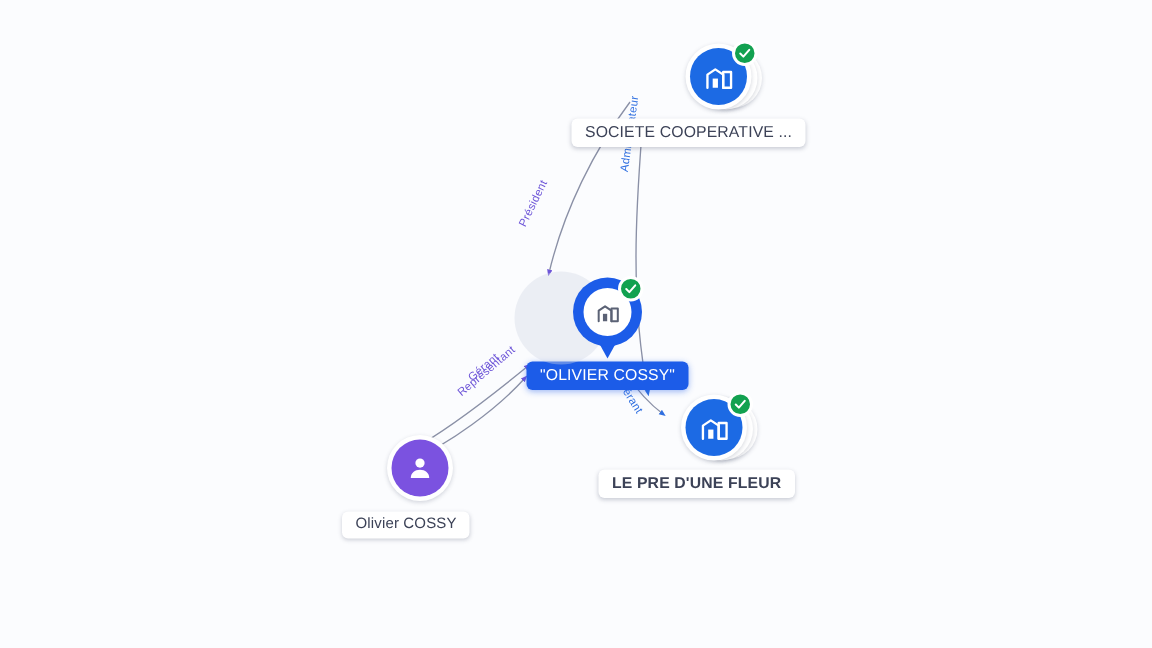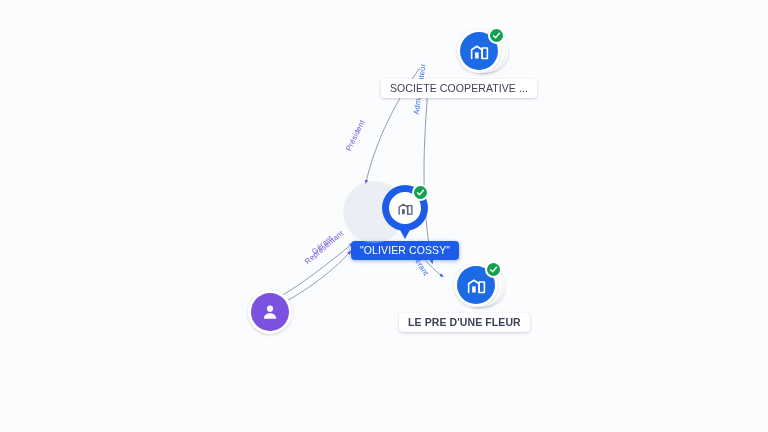--- a/index.html
+++ b/index.html
@@ -241,15 +241,16 @@
   <div class="node" id="node-person" style="left:228px; top:290px;">
     <div class="stack" style="margin-left:20px;">
       <div class="card c1" style="width:44px;height:44px;top:0;left:0;"></div>
       <div class="disc purple" style="top:3px;left:3px;">
         <svg width="20" height="20" viewBox="0 0 24 24" fill="#ffffff">
           <circle cx="12" cy="8" r="3.7"></circle>
           <path d="M4.6 20c0-4.1 3.3-6.6 7.4-6.6s7.4 2.5 7.4 6.6z"></path>
         </svg>
       </div>
     </div>
+    <div class="label person">Olivier COSSY</div>
   </div>
 
 </div>
 
 </body></html>

